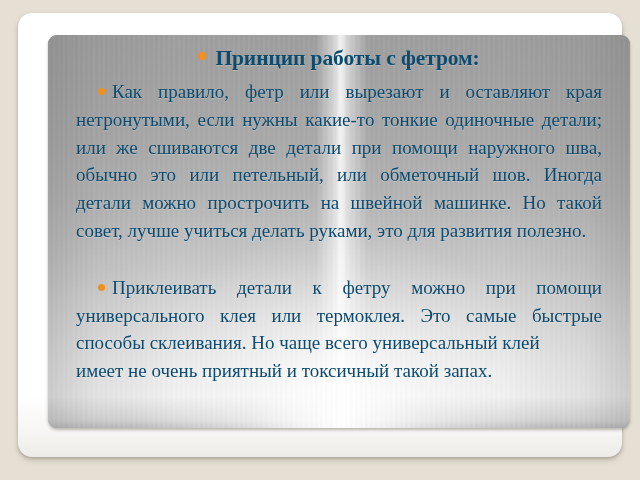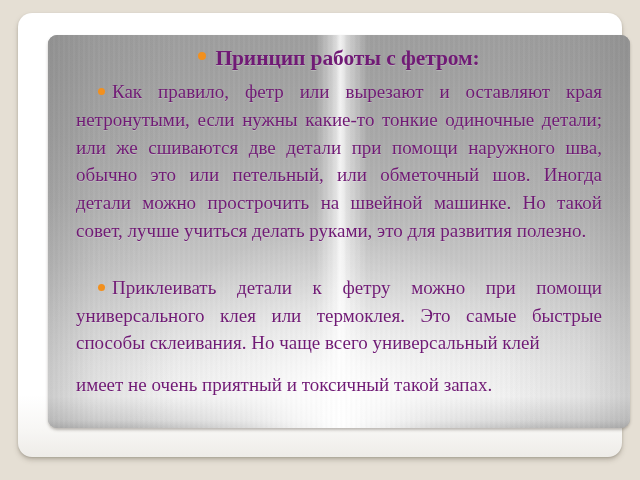--- a/index.html
+++ b/index.html
@@ -114,21 +114,21 @@
       rgba(140,140,140,0.07) 3px,
       rgba(255,255,255,0.00) 5px);
   }
 
   
   #text-body {
     position: absolute;
     left: 28px;
     top: 11px;
     width: 526px;
-    color: #701a75;
+    color: #0c4a6e;
     z-index: 5;
   }
 
   .bullet-dot {
     display: inline-block;
     width: 7px;
     height: 7px;
     border-radius: 50%;
     background: #f2901e;
     vertical-align: 0.18em;
@@ -161,21 +161,21 @@
   .para .lead {
     
     margin-left: 22px;
   }
   #para-2 {
     margin-top: 30px;
   }
   .para-tail {
     display: block;
     text-align: left;
-    margin-top: 14px;
+    margin-top: 0;
   }
 
   
   .slide-title, .para { text-shadow: 0 1px 0 rgba(255,255,255,0.22); }
 </style>
 </head>
 <body>
 
 <div id="slide-frame">
 

